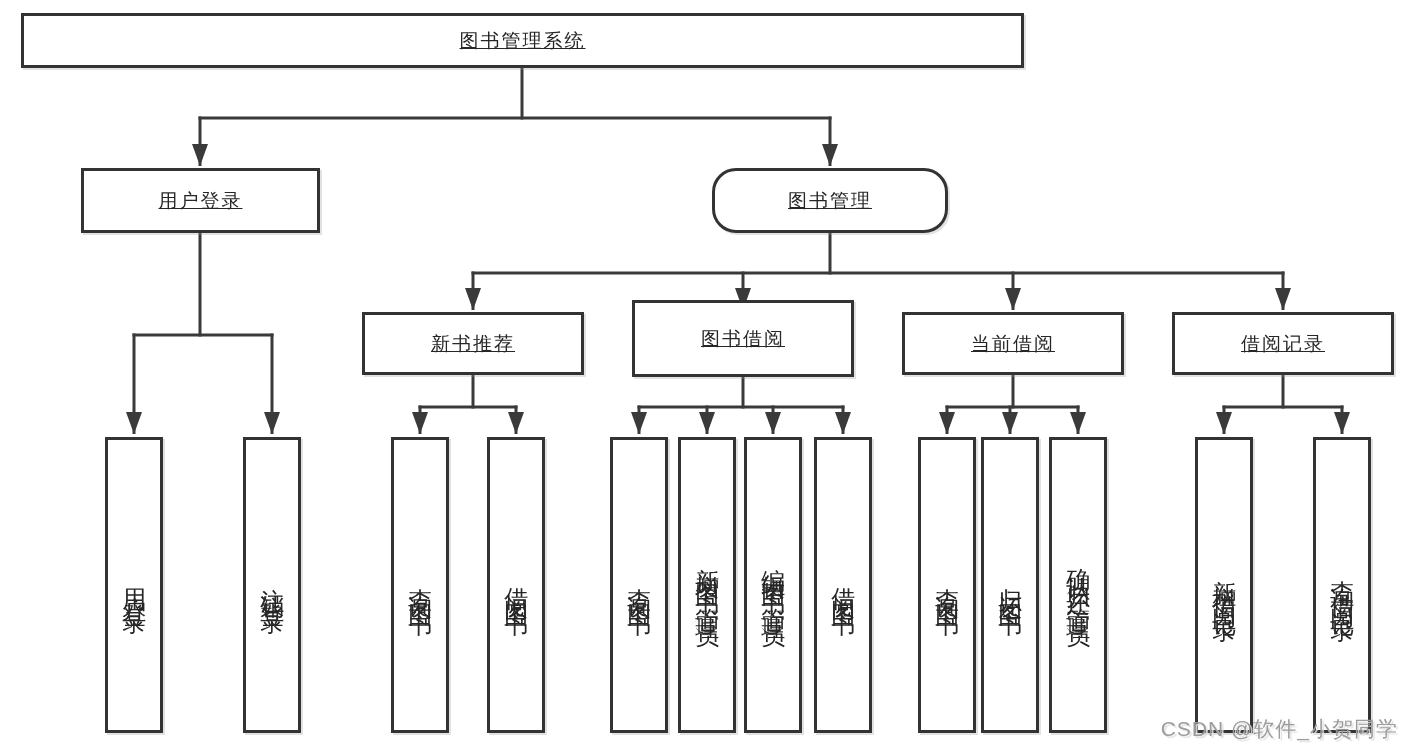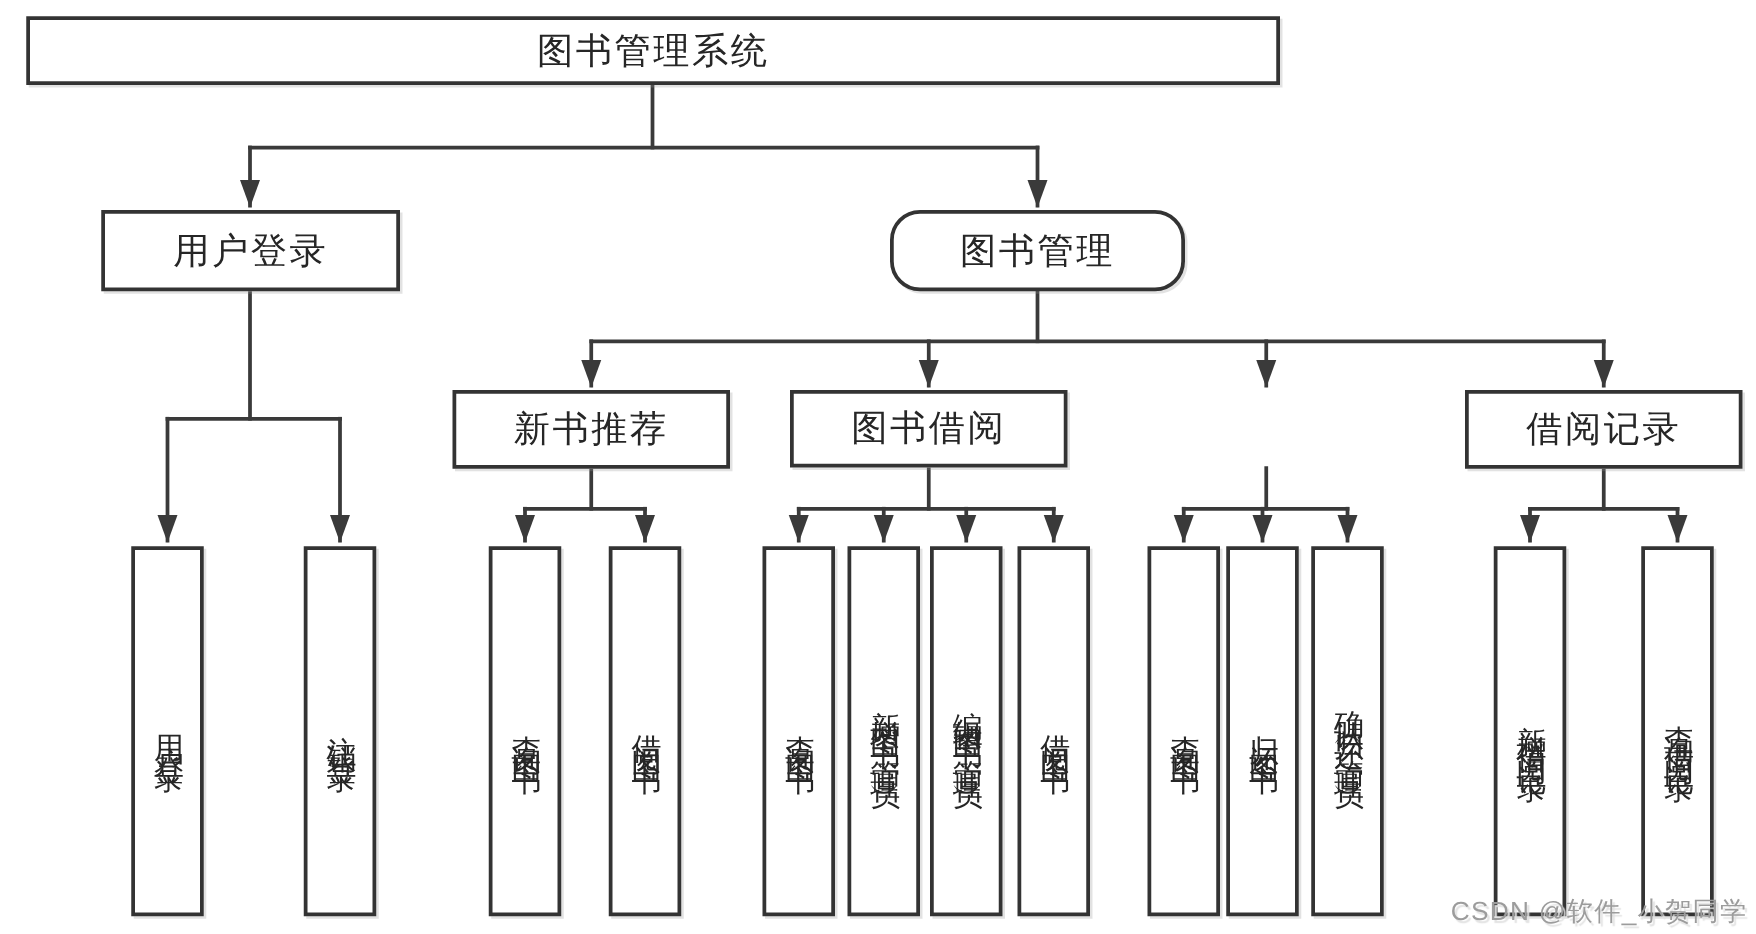--- a/index.html
+++ b/index.html
@@ -27,24 +27,25 @@
     position: absolute;
     box-sizing: border-box;
     background: #ffffff;
     border: 3px solid #333333;
     display: flex;
     align-items: center;
     justify-content: center;
     box-shadow: 2px 2px 0 rgba(150,150,150,0.28);
   }
   .hlabel {
-    font-size: 29px;
+    font-size: 19px;
     color: #262626;
     letter-spacing: 2px;
     white-space: nowrap;
+    text-decoration: underline;
   }
   .vlabel {
     writing-mode: vertical-rl;
     text-orientation: mixed;
     font-size: 24px;
     letter-spacing: 8px;
     line-height: 1.1;
     color: #262626;
   }
   .watermark {
@@ -120,22 +121,25 @@
   <div class="node" style="left:81px; top:168px; width:239px; height:65px;">
     <span class="hlabel">用户登录</span>
   </div>
   <div class="node" style="left:712px; top:168px; width:236px; height:65px;border-radius:24px;">
     <span class="hlabel">图书管理</span>
   </div>
 
   <div class="node" style="left:362px; top:312px; width:222px; height:63px;text-align:center;">
     <span class="hlabel">新书推荐</span>
   </div>
-  <div class="node" style="left:632px; top:312px; width:222px; height:62px;">
+  <div class="node" style="left:632px; top:300px; width:222px; height:77px;">
     <span class="hlabel">图书借阅</span>
+  </div>
+  <div class="node" style="left:902px; top:312px; width:222px; height:63px;">
+    <span class="hlabel">当前借阅</span>
   </div>
   <div class="node" style="left:1172px; top:312px; width:222px; height:63px;">
     <span class="hlabel">借阅记录</span>
   </div>
 
   <div class="node" style="left:105px; top:437px; width:58px; height:296px;">
     <span class="vlabel">用户登录</span>
   </div>
   <div class="node" style="left:243px; top:437px; width:58px; height:296px;">
     <span class="vlabel">注销登录</span>

